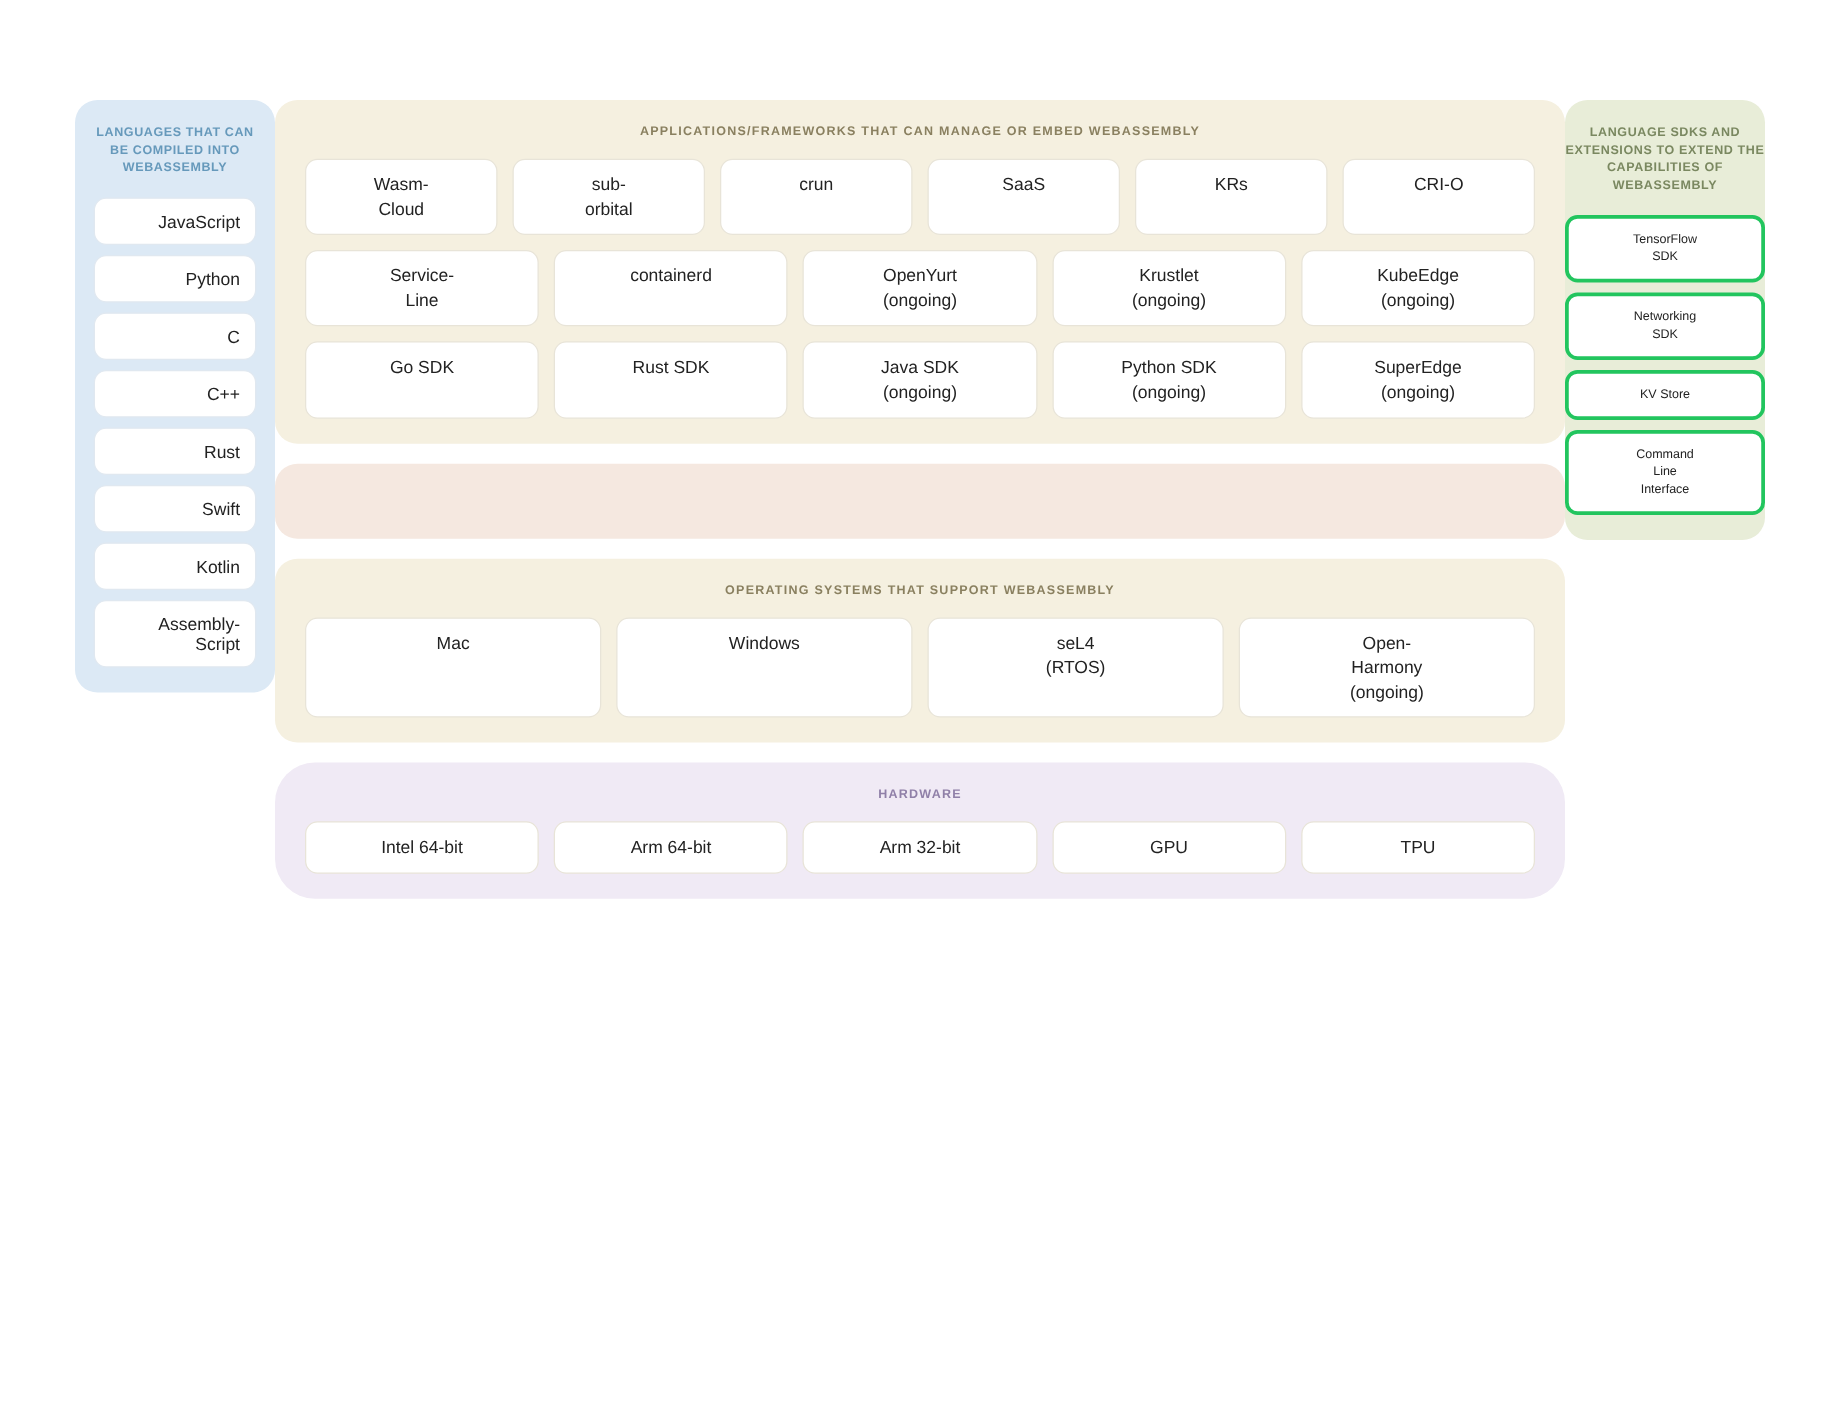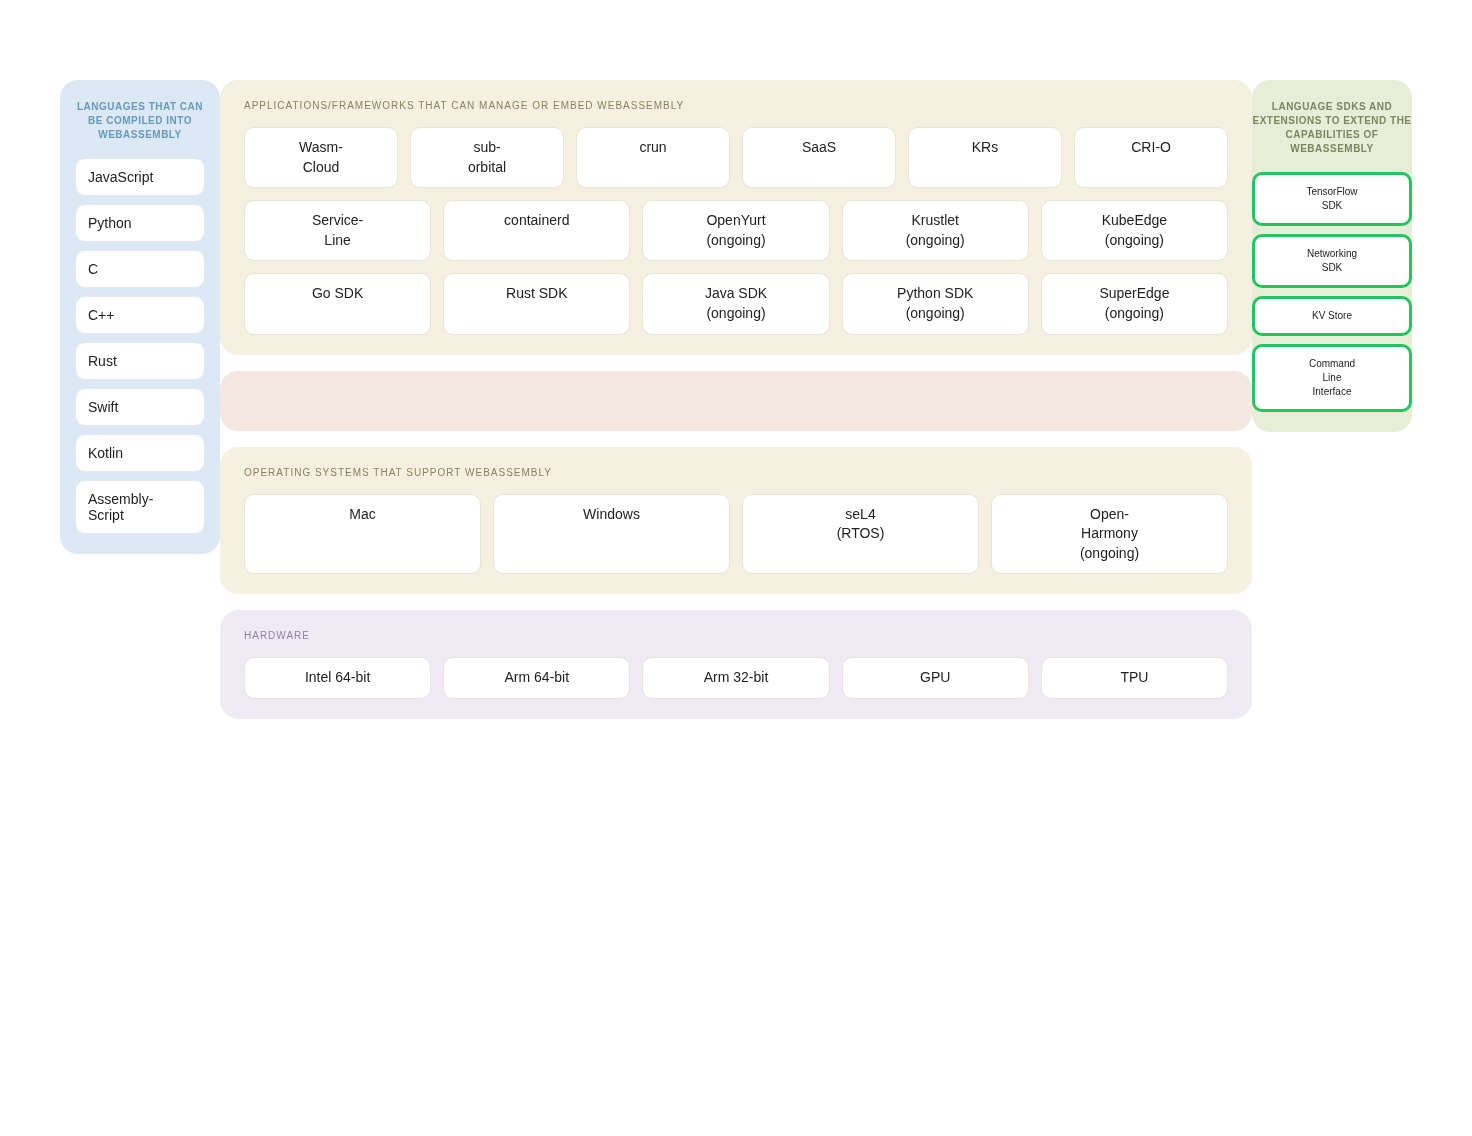--- a/index.html
+++ b/index.html
@@ -45,21 +45,21 @@
       letter-spacing: 0.5px;
       line-height: 1.4;
       margin-bottom: 16px;
       text-transform: uppercase;
     }
 
     .lang-item {
       background: #ffffff;
       border-radius: 10px;
       padding: 10px 12px;
-      text-align: left;
+      text-align: right;
       font-size: 14px;
       font-weight: 500;
       color: #222;
       margin-bottom: 8px;
       cursor: pointer;
       border: 1px solid #e0e8f0;
     }
     .lang-item:last-child { margin-bottom: 0; }
 
     
@@ -71,22 +71,23 @@
     }
 
     
     .apps-section {
       background: #f5f0e0;
       border-radius: 18px;
       padding: 20px 24px;
     }
 
     .section-title {
+      text-align: center;
       font-size: 10px;
-      font-weight: 400;
+      font-weight: 700;
       letter-spacing: 1px;
       text-transform: uppercase;
       color: #8a8060;
       margin-bottom: 16px;
     }
 
     .items-grid {
       display: flex;
       flex-direction: column;
       gap: 12px;
@@ -130,21 +131,21 @@
     
     .os-section {
       background: #f5f0e0;
       border-radius: 18px;
       padding: 20px 24px;
     }
 
     
     .hw-section {
       background: #f0eaf5;
-      border-radius: 19px;
+      border-radius: 32px;
       padding: 20px 24px;
     }
 
     .hw-section .section-title {
       color: #9080a8;
     }
 
     
     .right-column {
       width: 160px;

